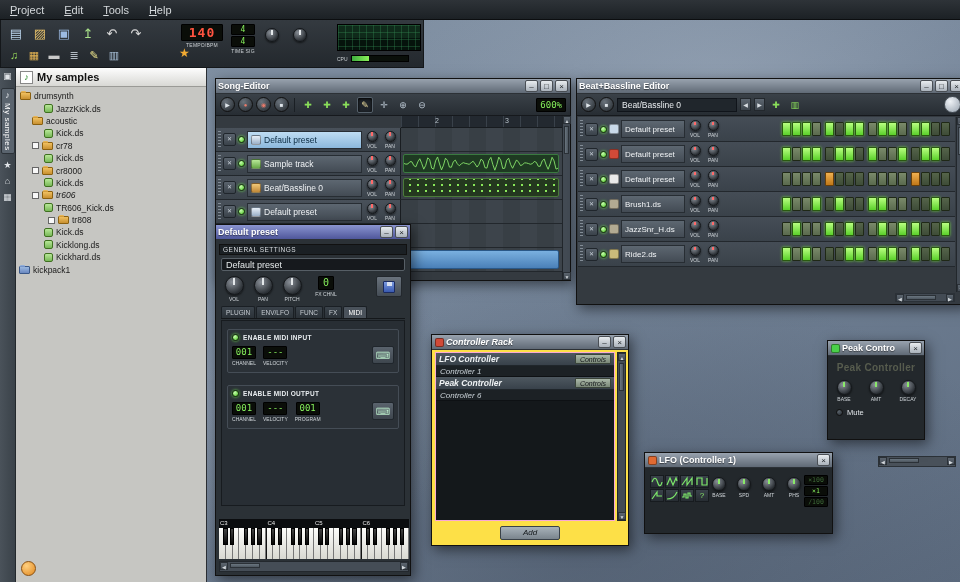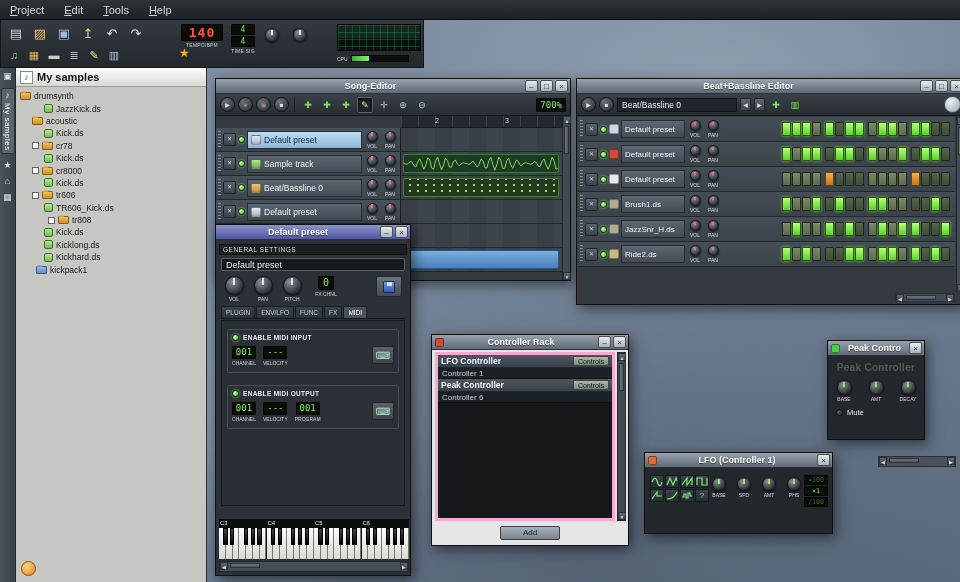--- a/index.html
+++ b/index.html
@@ -73,21 +73,21 @@
   .search-input{flex:1;height:16px;background:#22272c;border:1px solid #111;border-radius:3px;color:#e8e8e8;
     font-size:9px;padding:0 5px;font-family:"Liberation Sans",sans-serif;outline:none;}
   .gear-btn{width:15px;height:15px;border-radius:50%;background:radial-gradient(circle at 35% 30%,#ffd080,#e08820);
     border:1px solid #8a5010;flex:none;}
   
   .window{position:absolute;border:1px solid #111;box-shadow:3px 4px 12px rgba(0,0,0,.5);background:#343a40;}
   .titlebar{height:15px;display:flex;align-items:center;padding:0 2px;gap:2px;
     background:linear-gradient(#98a2ae,#606a76);border-bottom:1px solid #2c3136;}
   .titlebar.blue{background:linear-gradient(#8a94d0,#4f579b);}
   .win-icon{width:9px;height:9px;border-radius:2px;margin-left:1px;flex:none;border:1px solid rgba(0,0,0,.4);}
-  .titlebar .title{flex:1;text-align:center;font-size:9px;font-weight:bold;color:#fff;
+  .titlebar .title{flex:1;text-align:left;font-size:9px;font-weight:bold;color:#fff;
     text-shadow:0 1px 1px rgba(0,0,0,.5);white-space:nowrap;overflow:hidden;}
   .win-btn{width:13px;height:12px;flex:none;background:linear-gradient(#e8ecef,#aab2bb);border:1px solid #4a4f55;
     border-radius:2px;font-size:8px;line-height:11px;text-align:center;color:#23282c;}
   .ed-toolbar{height:22px;background:linear-gradient(#3a4148,#272d33);border-bottom:1px solid #16191d;
     display:flex;align-items:center;gap:3px;padding:0 4px;}
   .round-btn{width:15px;height:15px;flex:none;border-radius:50%;background:radial-gradient(circle at 35% 30%,#6a737c,#23282d);
     border:1px solid #111;color:#dfe5ea;font-size:6px;display:flex;align-items:center;justify-content:center;}
   .round-btn[data-name="record-button"],.round-btn[data-name="record-play-button"]{color:#e87a6a;}
   .tb-sep{width:1px;height:14px;background:#1a1f24;margin:0 2px;flex:none;}
   .sq-btn{width:16px;height:16px;flex:none;border-radius:2px;display:flex;align-items:center;justify-content:center;
@@ -195,22 +195,22 @@
   .lcd-col label{font-size:5px;color:#cfd4d8;margin-top:1px;}
   .midi-dev-btn{margin-left:auto;width:22px;height:18px;background:linear-gradient(#5a636d,#3e464e);
     border:1px solid #20262c;border-radius:2px;color:#b8e8c8;font-size:10px;display:flex;align-items:center;justify-content:center;}
   #ie-octaves{position:absolute;left:3px;width:190px;bottom:47px;height:9px;background:#0b0d0f;}
   .oct-label{position:absolute;top:1px;font-size:6px;color:#e8e8e8;}
   #ie-piano{position:absolute;left:3px;width:190px;bottom:16px;height:31px;background:#111;overflow:hidden;}
   .wkey{position:absolute;top:0;height:100%;background:linear-gradient(180deg,#fcfcfa,#d9d9d2);border-right:1px solid #777;}
   .bkey{position:absolute;top:0;height:17px;width:4.2px;background:linear-gradient(#444,#050505);border:1px solid #000;z-index:2;}
   #ie-hscroll{position:absolute;left:3px;width:190px;bottom:3px;height:11px;background:#454d56;border:1px solid #23282d;}
   
-  #controller-rack{left:431px;top:334px;width:198px;height:212px;z-index:5;background:#e5e5e5;}
-  #cr-list{position:absolute;top:17px;left:3px;right:13px;bottom:24px;background:#14181b;border:3px solid #f9a8d4;}
+  #controller-rack{left:431px;top:334px;width:198px;height:212px;z-index:5;background:#fde047;font-style:italic;}
+  #cr-list{position:absolute;top:17px;left:3px;right:13px;bottom:24px;background:#14181b;border:1px solid #f9a8d4;}
   .rack-item-head{height:13px;display:flex;align-items:center;background:linear-gradient(#4e5860,#38414a);
     padding:0 3px;gap:3px;border-bottom:1px solid #20262b;}
   .rack-item-head b{flex:1;font-size:8.5px;color:#f0f3f5;white-space:nowrap;}
   .controls-btn{font-size:7px;color:#14181b;background:linear-gradient(#aab8a8,#7a8878);border:1px solid #3a443a;
     padding:0 4px;height:10px;line-height:9px;border-radius:1px;flex:none;}
   .rack-item-sub{height:11px;font-size:8px;color:#c8d0d6;padding:0 4px;background:#1c2125;
     border-bottom:1px solid #0e1114;display:flex;align-items:center;}
   #cr-scroll{position:absolute;right:2px;top:17px;bottom:24px;width:9px;background:#434b54;border:1px solid #22272c;}
   .add-btn{position:absolute;bottom:5px;left:50%;transform:translateX(-50%);width:60px;height:14px;
     background:linear-gradient(#a8b2ba,#7a848d);border:1px solid #3a4148;border-radius:2px;
@@ -366,21 +366,21 @@
         </div>
         <div class="tree-row" data-name="tree-item" style="padding-left: 16px;">
           <span class="tree-box" data-name="expand-toggle"></span>
           <span class="tree-ic folder" data-name="folder-icon"></span>
           <span class="tree-label" data-name="tree-item-label">cr8000</span>
         </div>
         <div class="tree-row" data-name="tree-item" style="padding-left: 28px;">
           <span class="tree-ic sample" data-name="sample-file-icon"></span>
           <span class="tree-label" data-name="tree-item-label">Kick.ds</span>
         </div>
-        <div class="tree-row" data-name="tree-item" style="padding-left: 16px;">
+        <div class="tree-row" data-name="tree-item" style="padding-left: 16px; font-style: italic;">
           <span class="tree-box" data-name="expand-toggle"></span>
           <span class="tree-ic folder" data-name="folder-icon"></span>
           <span class="tree-label" data-name="tree-item-label">tr606</span>
         </div>
         <div class="tree-row" data-name="tree-item" style="padding-left: 28px;">
           <span class="tree-ic sample" data-name="sample-file-icon"></span>
           <span class="tree-label" data-name="tree-item-label">TR606_Kick.ds</span>
         </div>
         <div class="tree-row" data-name="tree-item" style="padding-left: 32px;">
           <span class="tree-box" data-name="expand-toggle"></span>
@@ -392,21 +392,21 @@
           <span class="tree-label" data-name="tree-item-label">Kick.ds</span>
         </div>
         <div class="tree-row" data-name="tree-item" style="padding-left: 28px;">
           <span class="tree-ic sample" data-name="sample-file-icon"></span>
           <span class="tree-label" data-name="tree-item-label">Kicklong.ds</span>
         </div>
         <div class="tree-row" data-name="tree-item" style="padding-left: 28px;">
           <span class="tree-ic sample" data-name="sample-file-icon"></span>
           <span class="tree-label" data-name="tree-item-label">Kickhard.ds</span>
         </div>
-        <div class="tree-row" data-name="tree-item" style="padding-left: 20px;">
+        <div class="tree-row" data-name="tree-item" style="padding-left: 3px;">
           <span class="tree-ic folder-blue" data-name="folder-icon"></span>
           <span class="tree-label" data-name="tree-item-label">kickpack1</span>
         </div>
       </div>
     <div class="search-row" data-name="search-row">
       <span class="gear-btn" data-name="gear-icon"></span>
     </div>
   </div>
 
   <div class="window" id="song-editor" data-name="song-editor-window">
@@ -422,21 +422,21 @@
         <span class="round-btn" data-name="record-play-button">◉</span>
         <span class="round-btn" data-name="stop-button">■</span>
         <span class="tb-sep"></span>
         <span class="sq-btn" data-name="add-bb-track-icon">✚</span>
         <span class="sq-btn" data-name="add-sample-track-icon">✚</span>
         <span class="sq-btn" data-name="add-automation-track-icon">✚</span>
         <span class="sq-btn active" data-name="draw-mode-icon">✎</span>
         <span class="sq-btn" data-name="edit-mode-icon">✛</span>
         <span class="sq-btn" data-name="zoom-in-icon">⊕</span>
         <span class="sq-btn" data-name="zoom-out-icon">⊖</span>
-        <span class="lcd zoom-lcd" data-name="zoom-level-display">700%</span>
+        <span class="lcd zoom-lcd" data-name="zoom-level-display">600%</span>
       </div>
     <div id="se-ruler" data-name="timeline-ruler">
         <span class="ruler-num" data-name="bar-number" style="left: 34px;">2</span>
         <span class="ruler-num" data-name="bar-number" style="left: 104px;">3</span>
       </div>
     <div id="se-tracks" data-name="song-track-list">
         <div class="s-trackrow" data-name="song-track-row">
           <div class="thead" data-name="track-head">
             <span class="grip" data-name="track-grip"></span>
             <span class="tops" data-name="track-ops-button">✕</span>

